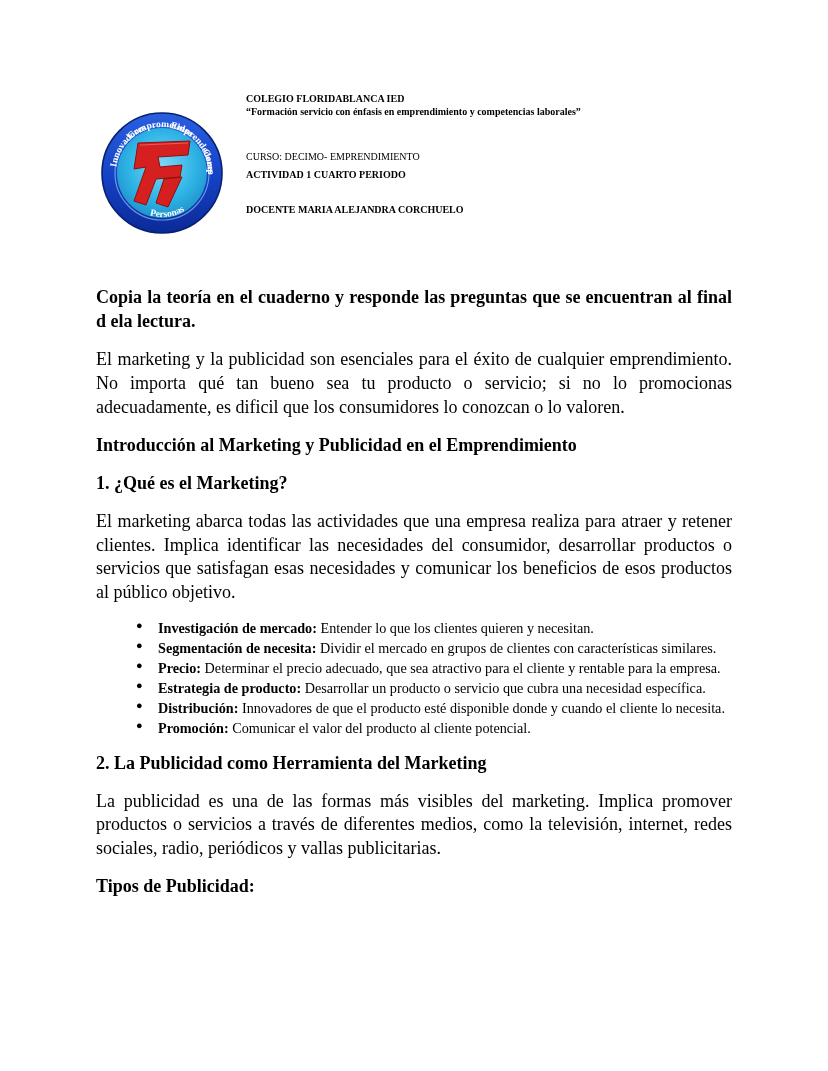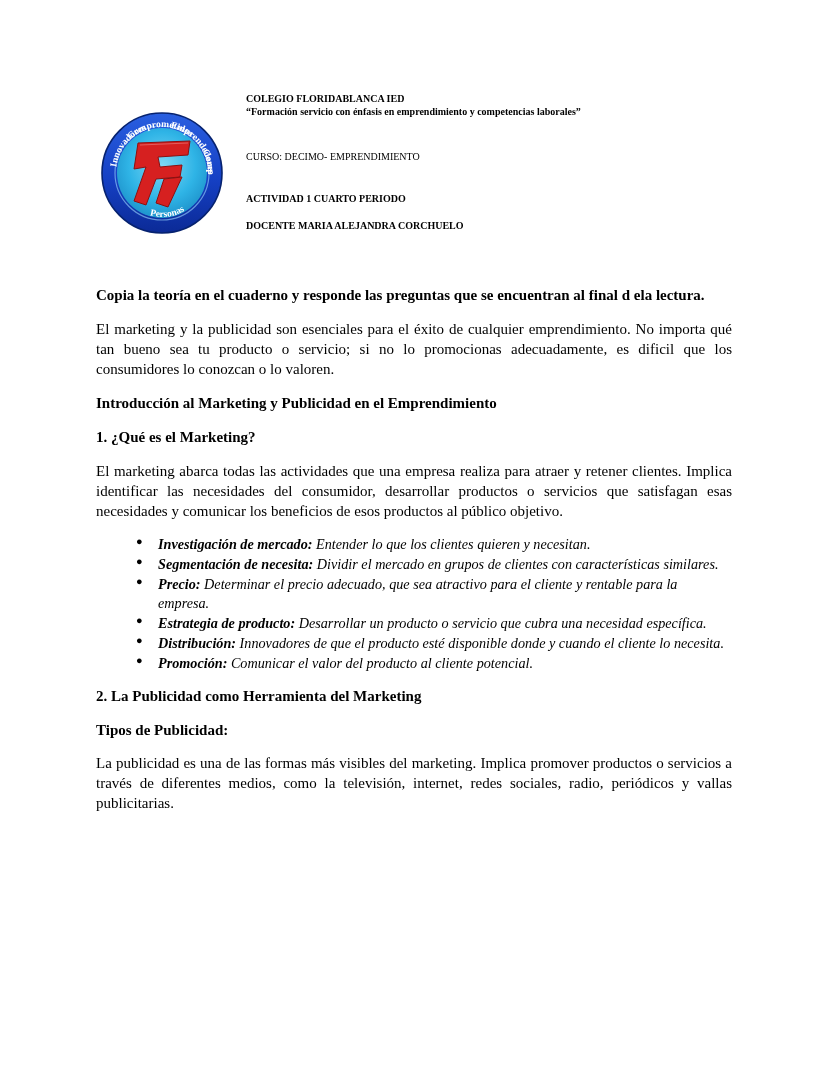--- a/index.html
+++ b/index.html
@@ -58,42 +58,41 @@
     margin: 0 0 0 0;
   }
   .h-bold {
     font-weight: bold;
   }
   .h-just {
     text-align: justify;
     text-justify: inter-word;
   }
   .h-gap-1 { margin-top: 32px; }
-  .h-gap-2 { margin-top: 28px; }
-  .h-gap-3 { margin-top: 14px; }
+  .h-gap-2 { margin-top: 4px; }
+  .h-gap-3 { margin-top: 22px; }
 
   
   .body-area {
     margin-top: 30px;
   }
   p.t {
-    font-size: 15px;
+    font-size: 18px;
     line-height: 1.33;
     margin: 0 0 14px 0;
     text-align: justify;
     text-justify: inter-word;
   }
   p.bold {
     font-weight: bold;
   }
   ul.bullets {
     margin: 0 0 14px 0;
     padding-left: 40px;
     list-style: none;
-    font-style: italic;
   }
   ul.bullets li {
     font-size: 14.2px;
     line-height: 1.33;
     position: relative;
     padding-left: 22px;
     margin-bottom: 1px;
     text-align: left;
   }
   ul.bullets li::before {
@@ -193,18 +192,18 @@
       <li><span class="lead">Investigación de mercado:</span><span> Entender lo que los clientes quieren y necesitan.</span></li>
       <li><span class="lead">Segmentación de necesita:</span><span> Dividir el mercado en grupos de clientes con características similares.</span></li>
       <li><span class="lead">Precio:</span><span> Determinar el precio adecuado, que sea atractivo para el cliente y rentable para la empresa.</span></li>
       <li><span class="lead">Estrategia de producto:</span><span> Desarrollar un producto o servicio que cubra una necesidad específica.</span></li>
       <li><span class="lead">Distribución:</span><span> Innovadores de que el producto esté disponible donde y cuando el cliente lo necesita.</span></li>
       <li><span class="lead">Promoción:</span><span> Comunicar el valor del producto al cliente potencial.</span></li>
     </ul>
 
     <p class="t bold">2. La Publicidad como Herramienta del Marketing</p>
 
+    <p class="t">La publicidad es una de las formas más visibles del marketing. Implica promover productos o servicios a través de diferentes medios, como la televisión, internet, redes sociales, radio, periódicos y vallas publicitarias.</p>
+
     <p class="t bold">Tipos de Publicidad:</p>
-
-    <p class="t">La publicidad es una de las formas más visibles del marketing. Implica promover productos o servicios a través de diferentes medios, como la televisión, internet, redes sociales, radio, periódicos y vallas publicitarias.</p>
 
   </div>
 </div>
 
 </body></html>

